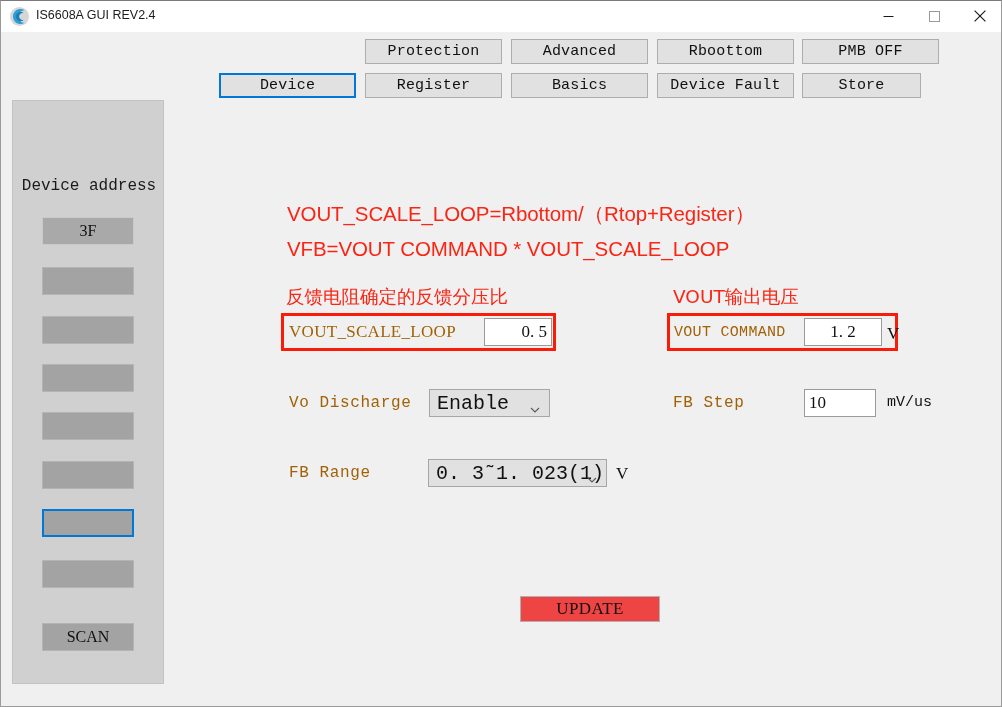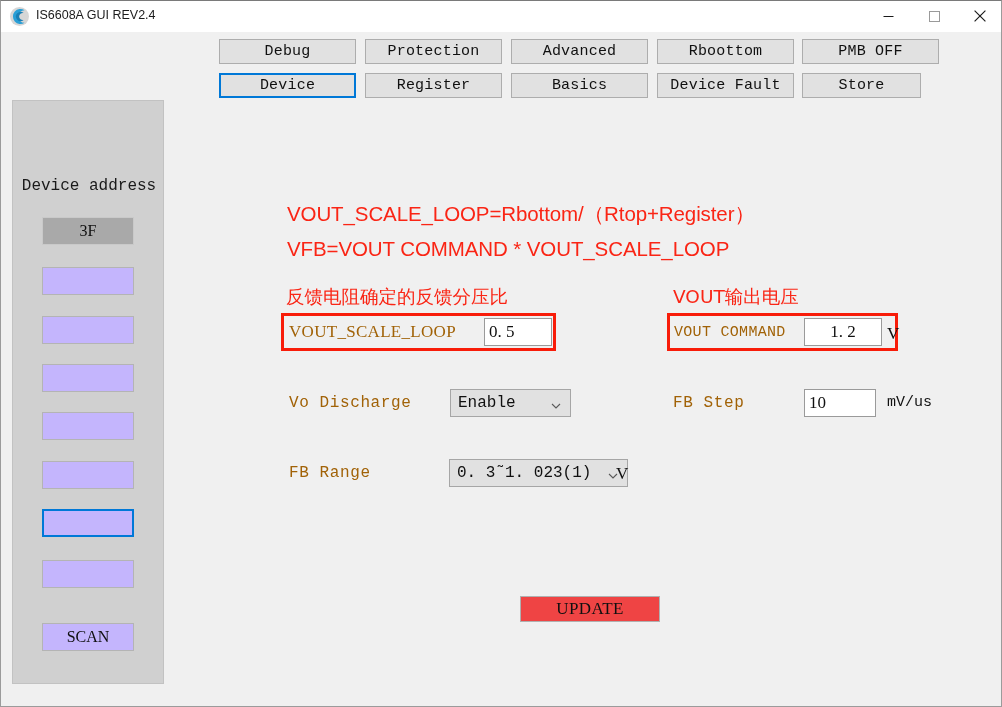--- a/index.html
+++ b/index.html
@@ -94,21 +94,21 @@
     text-align: center;
     font-family: "Liberation Mono", "DejaVu Sans Mono", monospace;
     font-size: 16px;
     color: #1a1a1a;
     white-space: nowrap;
   }
   .devbtn {
     position: absolute;
     left: 29px;
     width: 92px; height: 28px;
-    background: #c4b5fd;
+    background: #a3a3a3;
     border: 1px solid #b4b4b4;
     font-family: "Liberation Serif", serif;
     font-size: 16px;
     color: #101010;
     text-align: center;
     line-height: 26px;
     cursor: default;
   }
   .devbtn.active {
     background: #a9a9a9;
@@ -179,24 +179,23 @@
     font-family: "Liberation Serif", serif;
     font-size: 17px;
     color: #101010;
     white-space: nowrap;
   }
   .dropdown {
     position: absolute;
     background: #e1e1e1;
     border: 1px solid #a6a6a6;
     font-family: "Liberation Mono", "DejaVu Sans Mono", monospace;
-    font-size: 16px;
-    color: #101010;
-    cursor: default;
-    margin-left: 21px;
+    font-size: 20px;
+    color: #101010;
+    cursor: default;
   }
   .dropdown .ddtext {
     position: absolute; left: 7px; top: 50%;
     transform: translateY(-50%);
     white-space: nowrap;
   }
   .dropdown .chev {
     position: absolute; right: 9px; top: 50%;
     transform: translateY(-50%);
     width: 10px; height: 10px;
@@ -246,21 +245,20 @@
       <svg width="12" height="12" viewBox="0 0 12 12">
         <line x1="0.6" y1="0.6" x2="11.4" y2="11.4" stroke="#1a1a1a" stroke-width="1.15"></line>
         <line x1="11.4" y1="0.6" x2="0.6" y2="11.4" stroke="#1a1a1a" stroke-width="1.15"></line>
       </svg>
     </button>
   </div>
 
   <div id="client">
 
     <div id="tabbar">
-      <div class="tabbtn" style="left:218px; top:7px;  width:137px;">Debug</div>
       <div class="tabbtn" style="left:364px; top:7px;  width:137px;">Protection</div>
       <div class="tabbtn" style="left:510px; top:7px;  width:137px;">Advanced</div>
       <div class="tabbtn" style="left:656px; top:7px;  width:137px;">Rboottom</div>
       <div class="tabbtn" style="left:801px; top:7px;  width:137px;">PMB OFF</div>
 
       <div class="tabbtn selected" style="left:218px; top:41px; width:137px;">Device</div>
       <div class="tabbtn" style="left:364px; top:41px; width:137px;">Register</div>
       <div class="tabbtn" style="left:510px; top:41px; width:137px;">Basics</div>
       <div class="tabbtn" style="left:656px; top:41px; width:137px;">Device Fault</div>
       <div class="tabbtn" style="left:801px; top:41px; width:119px;">Store</div>
@@ -284,21 +282,21 @@
     <div class="formula" id="formula1">VOUT_SCALE_LOOP=Rbottom/（Rtop+Register）</div>
     <div class="formula" id="formula2">VFB=VOUT COMMAND * VOUT_SCALE_LOOP</div>
 
     <div class="cn-caption" id="cap-left">反馈电阻确定的反馈分压比</div>
     <div class="cn-caption" id="cap-right">VOUT输出电压</div>
 
     <div class="redbox" id="redbox-left"></div>
     <div class="redbox" id="redbox-right"></div>
 
     <div class="fieldlabel" style="left:288px; top:290px;">VOUT_SCALE_LOOP</div>
-    <input class="textinput" style="left: 483px; top: 286px; width: 68px; height: 28px; text-align: left;" value="0. 5">
+    <input class="textinput" style="left: 483px; top: 286px; width: 68px; height: 28px; text-align: right;" value="0. 5">
 
     <div class="fieldlabel" style="left:673px; top:292px; font-family:'Liberation Mono','DejaVu Sans Mono',monospace; font-size:15px;">VOUT COMMAND</div>
     <input class="textinput" style="left: 803px; top: 286px; width: 78px; height: 28px; text-align: center;" value="1. 2">
     <div class="unit" style="left:886px; top:292px;">V</div>
 
     <div class="fieldlabel mono" style="left:288px; top:362px;">Vo Discharge</div>
     <div class="dropdown" style="left:428px; top:357px; width:121px; height:28px;">
       <span class="ddtext">Enable</span>
       <span class="chev">
         <svg width="10" height="10" viewBox="0 0 10 10">

